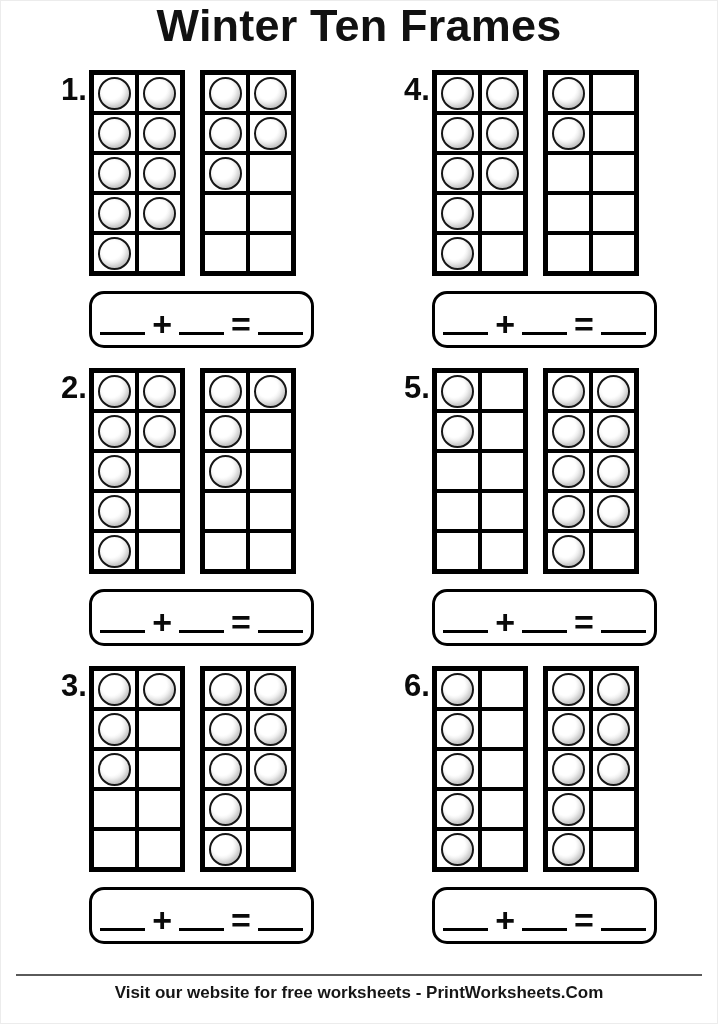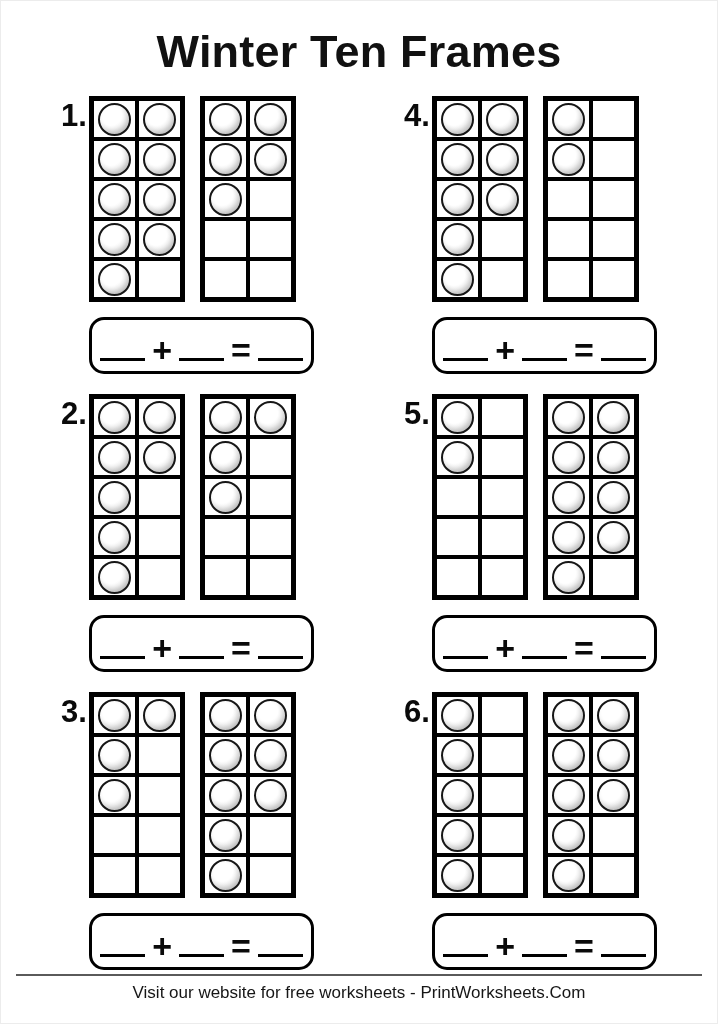--- a/index.html
+++ b/index.html
@@ -14,21 +14,20 @@
     background: #ffffff;
     box-shadow: inset 0 0 0 1px #ececec;
     overflow: hidden;
   }
 
   .title {
     text-align: center;
     font-size: 45px;
     font-weight: 600;
     letter-spacing: 0.2px;
-    padding-top: 26px;
     color: #111;
   }
 
   #problems-grid {
     margin-top: 18px;
     display: grid;
     grid-template-columns: 253px 253px;
     grid-template-rows: repeat(3, auto);
     grid-auto-flow: column;
     column-gap: 90px;
@@ -108,20 +107,21 @@
     line-height: 1;
     margin-bottom: 4px;
     color: #0a0a0a;
   }
 
   .footer {
     position: absolute;
     left: 0;
     right: 0;
     top: 974px;
+    font-weight: bold;
   }
   .footer-line {
     border: none;
     border-top: 2px solid #5a5a5a;
     margin: 0 16px;
   }
   .footer-text {
     text-align: center;
     font-size: 17px;
     color: #161616;

